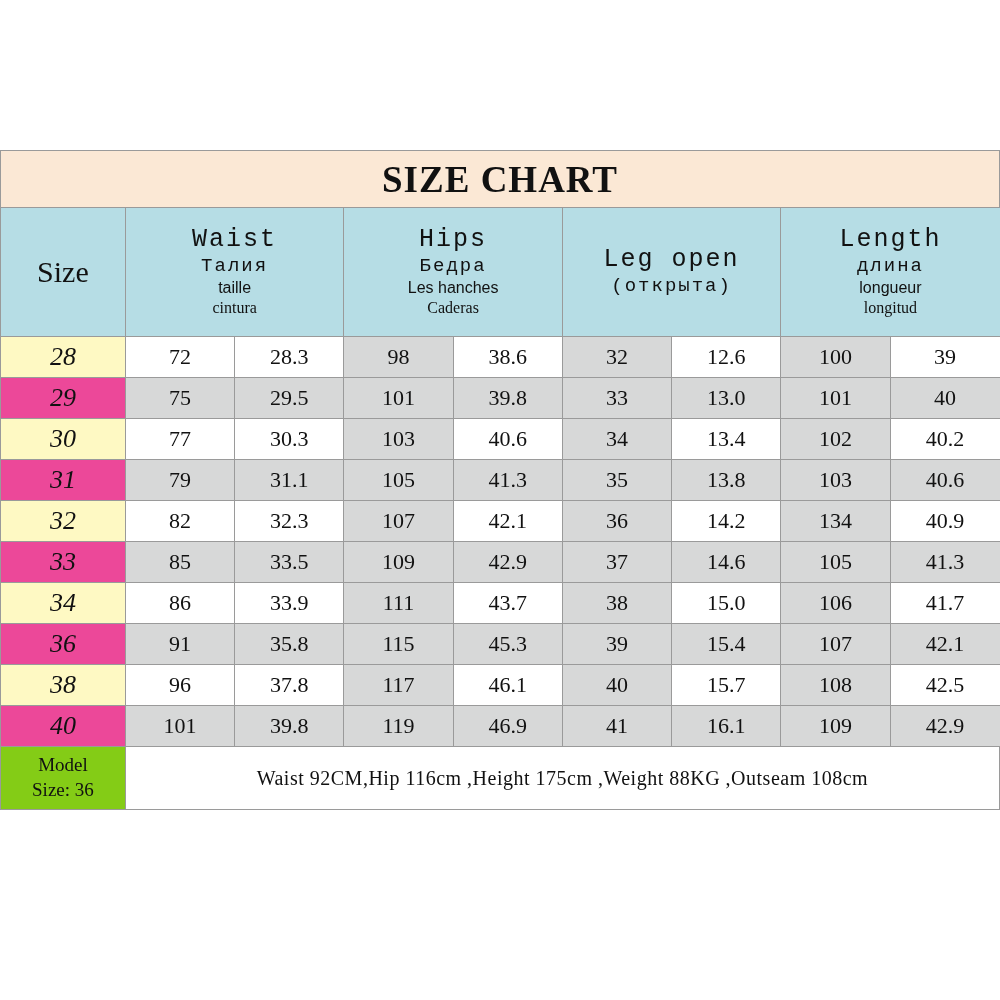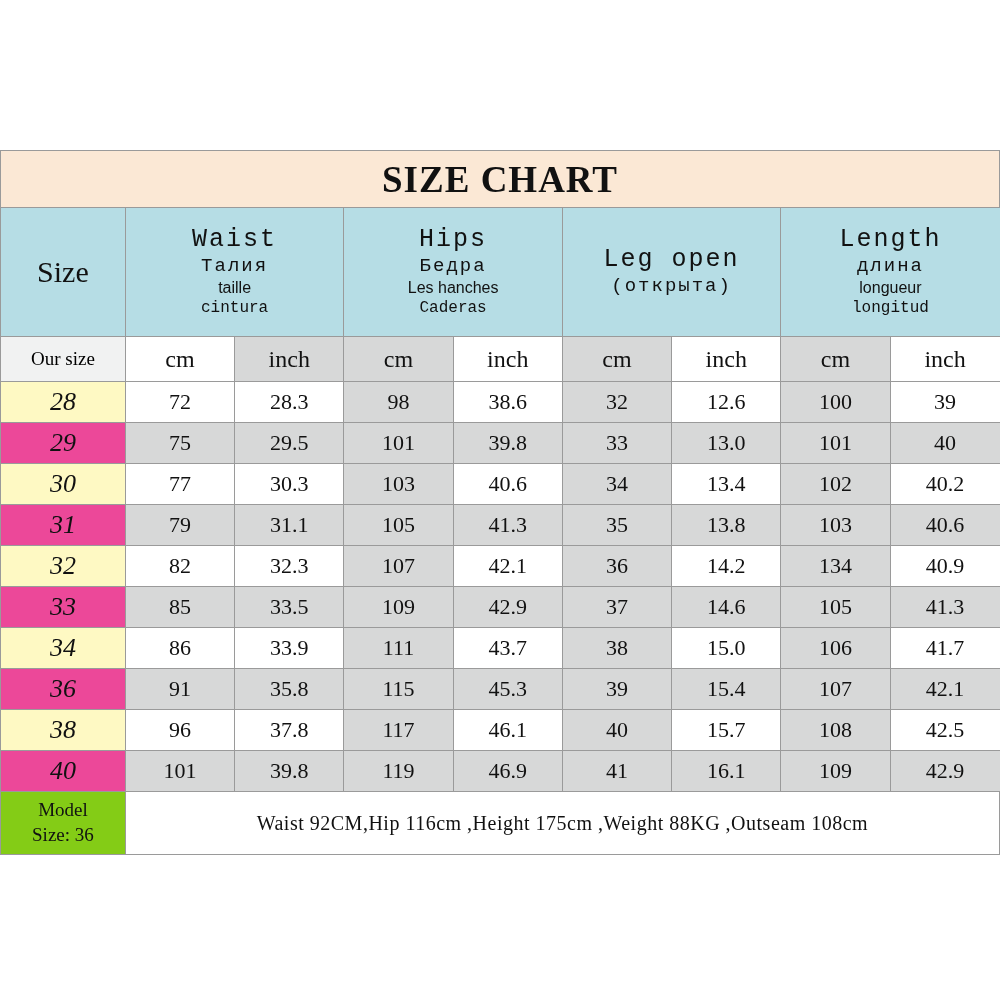--- a/index.html
+++ b/index.html
@@ -76,21 +76,21 @@
     font-family: Liberation Mono, monospace;
     line-height: 1.2;
   }
   .hdr-group .l3 {
     font-size: 16px;
     font-family: Liberation Sans, sans-serif;
     line-height: 1.25;
   }
   .hdr-group .l4 {
     font-size: 16px;
-    font-family: Liberation Mono, monospace;
+    font-family: Liberation Serif, serif;
     line-height: 1.25;
   }
   .hdr-group.last { border-right: none; }
 
   
   .unit-oursize {
     background: #f1f2f2;
     font-size: 19px;
     font-family: "Liberation Mono", monospace;
     height: 44px;
@@ -188,31 +188,20 @@
             <div class="l4"></div>
           </td>
           <td class="hdr-group last" colspan="2">
             <div class="l1">Length</div>
             <div class="l2">длина</div>
             <div class="l3">longueur</div>
             <div class="l4">longitud</div>
           </td>
         </tr>
 
-        <tr>
-          <td class="unit-oursize">Our size</td>
-          <td class="unit-cell unit-white">cm</td>
-          <td class="unit-cell unit-grey">inch</td>
-          <td class="unit-cell unit-grey">cm</td>
-          <td class="unit-cell unit-white">inch</td>
-          <td class="unit-cell unit-grey">cm</td>
-          <td class="unit-cell unit-white">inch</td>
-          <td class="unit-cell unit-grey">cm</td>
-          <td class="unit-cell unit-white last">inch</td>
-        </tr>
 
         <tr>
           <td class="sizecell sz-a">28</td>
           <td class="datacell d-white">72</td>
           <td class="datacell d-white">28.3</td>
           <td class="datacell d-grey">98</td>
           <td class="datacell d-white">38.6</td>
           <td class="datacell d-grey">32</td>
           <td class="datacell d-white">12.6</td>
           <td class="datacell d-grey">100</td>

